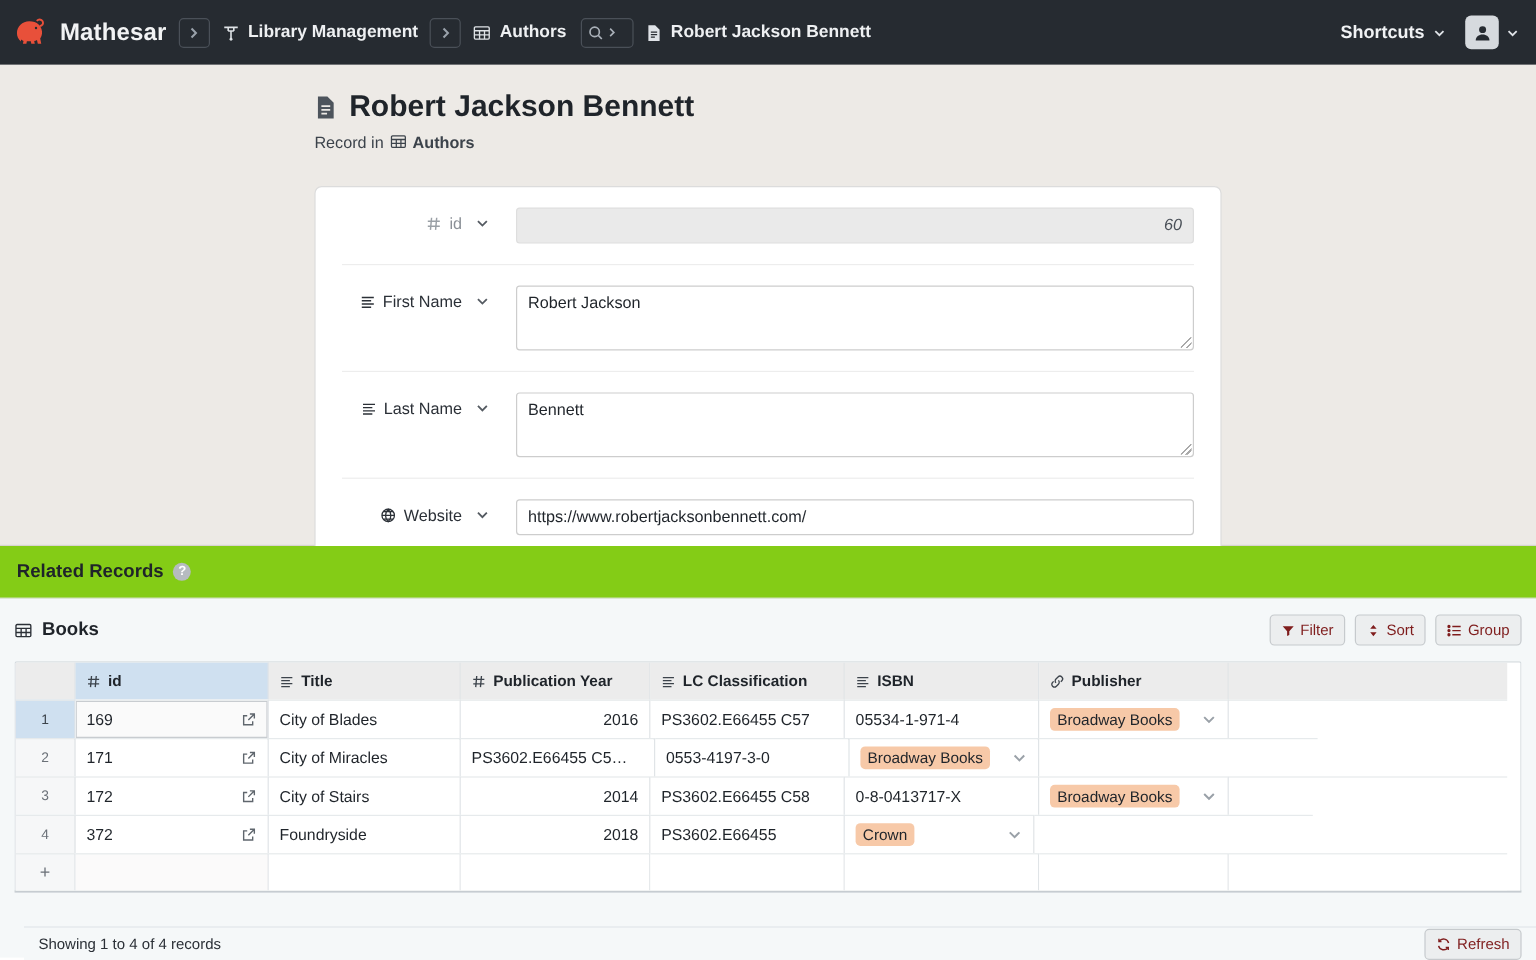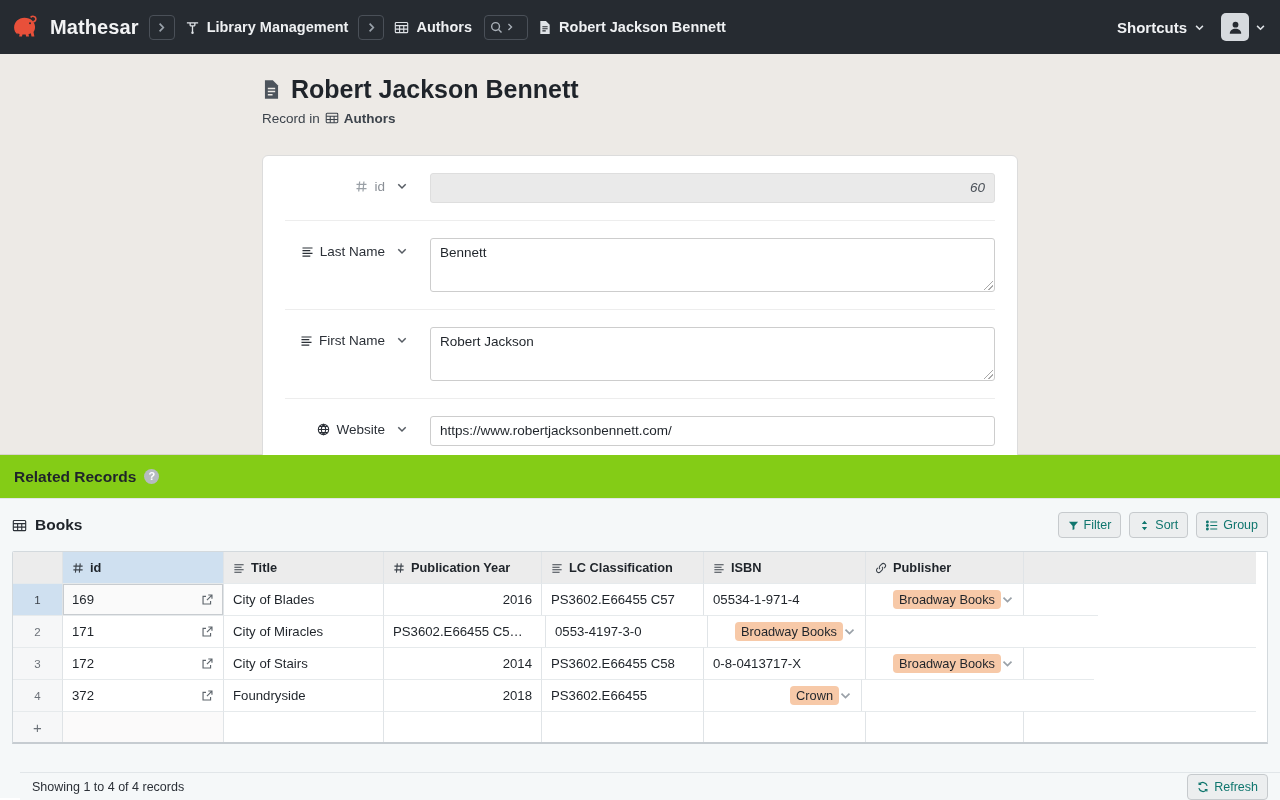--- a/index.html
+++ b/index.html
@@ -158,21 +158,21 @@
     justify-content: space-between;
   }
   .tbl-name {
     display: flex; align-items: center; gap: 8px;
     font-size: 15.5px; font-weight: 700; color: #1f242a;
   }
   .tbl-actions { display: flex; gap: 8px; }
   .btn {
     height: 26px; padding: 0 9px;
     border: 1px solid #c6cacd; border-radius: 4px;
-    background: #eceeef; color: #0f766e;
+    background: #eceeef; color: #7f1d1d;
     font-size: 12.5px; font-family: "Liberation Sans", sans-serif;
     display: flex; align-items: center; gap: 5px;
     cursor: pointer;
   }
 
   .grid {
     border: 1px solid #d3d9dd; border-bottom: 2px solid #c6ccd1;
     background: #fff;
     border-radius: 2px 2px 0 0;
     overflow: hidden;
@@ -206,21 +206,21 @@
   .c-fill  { width: 232px; border-right: none; }
   .ghead .c-fill { background: #ececec; }
 
   .row-sel .c-num { background: #cfe0f0; color: #3c434b; }
   .cell-active {
     background: #fafafa;
     box-shadow: inset 0 0 0 1px #c8ccd0;
   }
   .idcell { justify-content: space-between; }
   .ext { color: #5f666d; display: inline-flex; cursor: pointer; }
-  .pubcell { justify-content: flex-end; }
+  .pubcell { justify-content: space-between; }
   .pill {
     background: #f7c9a8; color: #1f242a;
     border-radius: 4px; padding: 2px 6px;
     font-size: 12.8px; white-space: nowrap;
   }
   .pub-chev { color: #9aa1a8; display: inline-flex; cursor: pointer; }
 
   .addrow .gc { background: #fbfafa; height: 31px; }
   .addrow .c-num { color: #6b7178; font-size: 15px; background: #f6f7f8; }
   .addrow .c-title, .addrow .c-year, .addrow .c-lc,
@@ -378,48 +378,48 @@
       </div>
     </div>
 
     <div class="frow">
       <div class="flabel">
         <span class="ic">
           <svg width="13" height="13" viewBox="0 0 14 14" fill="none" stroke="#2b3037" stroke-width="1.25">
               <path d="M1.6 3.2h10.8M1.6 6.1h8.4M1.6 9h10.8M1.6 11.9h8.4"></path>
             </svg>
         </span>
+        <span>First Name</span>
+        <span class="cv">
+          <svg width="12" height="12" viewBox="0 0 11 11" fill="none" stroke="currentColor" stroke-width="1.4">
+              <path d="M2.1 3.9 5.5 7.3 8.9 3.9"></path>
+            </svg>
+        </span>
+      </div>
+      <div class="fctl">
+        <div class="ta">Robert Jackson</div>
+      </div>
+    </div>
+
+    <div class="frow">
+      <div class="flabel">
+        <span class="ic">
+          <svg width="13" height="13" viewBox="0 0 14 14" fill="none" stroke="#2b3037" stroke-width="1.25">
+              <path d="M1.6 3.2h10.8M1.6 6.1h8.4M1.6 9h10.8M1.6 11.9h8.4"></path>
+            </svg>
+        </span>
         <span>Last Name</span>
         <span class="cv">
           <svg width="12" height="12" viewBox="0 0 11 11" fill="none" stroke="currentColor" stroke-width="1.4">
               <path d="M2.1 3.9 5.5 7.3 8.9 3.9"></path>
             </svg>
         </span>
       </div>
       <div class="fctl">
         <div class="ta">Bennett</div>
-      </div>
-    </div>
-
-    <div class="frow">
-      <div class="flabel">
-        <span class="ic">
-          <svg width="13" height="13" viewBox="0 0 14 14" fill="none" stroke="#2b3037" stroke-width="1.25">
-              <path d="M1.6 3.2h10.8M1.6 6.1h8.4M1.6 9h10.8M1.6 11.9h8.4"></path>
-            </svg>
-        </span>
-        <span>First Name</span>
-        <span class="cv">
-          <svg width="12" height="12" viewBox="0 0 11 11" fill="none" stroke="currentColor" stroke-width="1.4">
-              <path d="M2.1 3.9 5.5 7.3 8.9 3.9"></path>
-            </svg>
-        </span>
-      </div>
-      <div class="fctl">
-        <div class="ta">Robert Jackson</div>
       </div>
     </div>
 
     <div class="frow">
       <div class="flabel">
         <span class="ic">
           <svg width="13" height="13" viewBox="0 0 14 14" fill="none" stroke="#2b3037" stroke-width="1.15">
               <circle cx="7" cy="7" r="5.6"></circle>
               <path d="M1.4 7h11.2M7 1.4c1.6 1.7 2.4 3.6 2.4 5.6S8.6 10.9 7 12.6C5.4 10.9 4.6 9 4.6 7S5.4 3.1 7 1.4zM2.7 3.6h8.6M2.7 10.4h8.6"></path>
             </svg>

